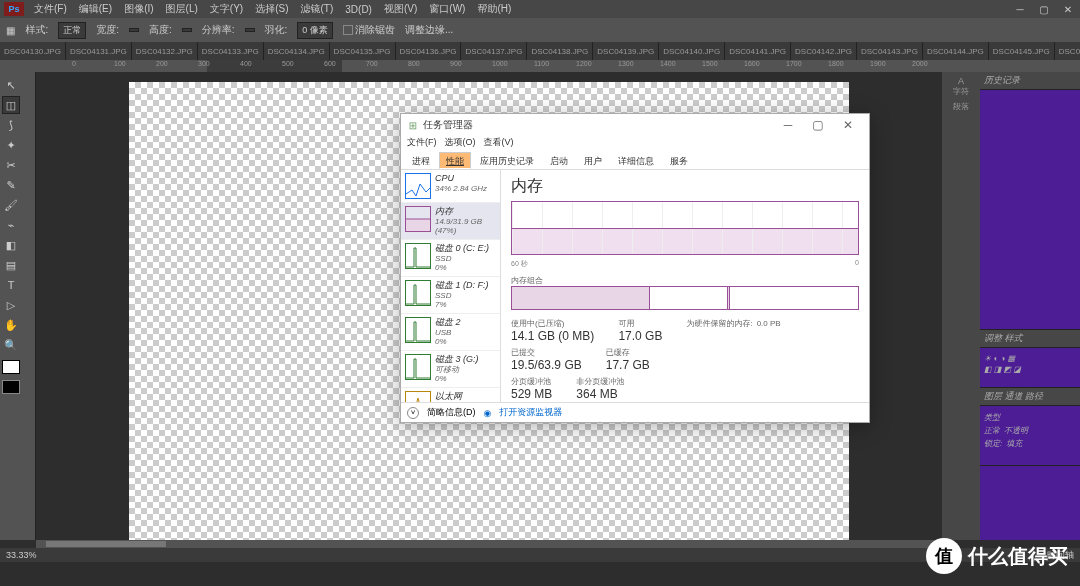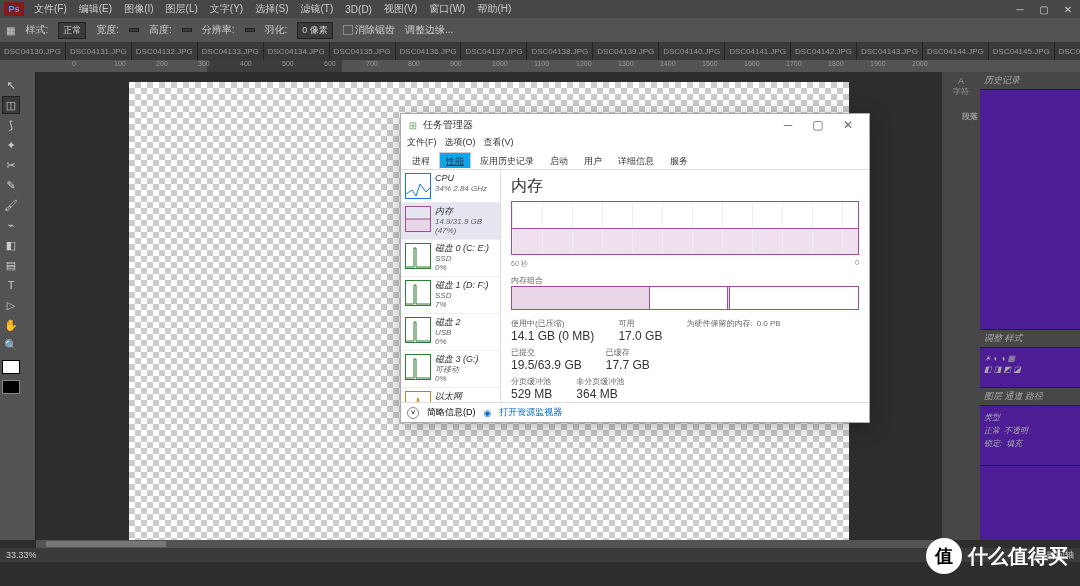--- a/index.html
+++ b/index.html
@@ -67,21 +67,21 @@
 
 
 .tm-window { position:absolute; left:400px; top:113px; width:470px; height:310px; background:#fff; border:1px solid #aaa; box-shadow:0 4px 20px rgba(0,0,0,.3); display:flex; flex-direction:column; font-size:10px;}
 .tm-title { height:22px; display:flex; align-items:center; padding:0 6px; color:#333;}
 .tm-title-icon { width:12px; height:12px; margin-right:4px; display:flex; align-items:center; justify-content:center; color:#6b9e6b;}
 .tm-wincontrols { margin-left:auto; display:flex;}
 .tm-winbtn { width:30px; height:20px; display:flex; align-items:center; justify-content:center; color:#666; font-size:12px;}
 .tm-menu { height:16px; display:flex; gap:8px; padding:0 6px; color:#333; font-size:9px;}
 .tm-tabs { height:18px; display:flex; border-bottom:1px solid #ddd; padding:0 4px; gap:2px;}
 .tm-tab { padding:2px 6px; font-size:9px; color:#333; border:1px solid transparent;}
-.tm-tab.active { border:1px solid #ccc; border-bottom:1px solid #fff; background:#0ea5e9;text-decoration:underline;}
+.tm-tab.active { border:1px solid #ccc; border-bottom:1px solid #fff; background:#fdba74;text-decoration:underline;}
 
 .tm-content { flex:1; display:flex; overflow:hidden;}
 .tm-sidebar { width:100px; border-right:1px solid #ddd; overflow-y:auto;font-style:italic;}
 .tm-side-item { display:flex; padding:3px 4px; gap:4px; border-bottom:1px solid #eee; cursor:pointer;}
 .tm-side-item.selected { background:#e5e5f0;}
 .tm-side-graph { width:26px; height:26px; border:1px solid #aaa; flex-shrink:0; position:relative;}
 .g-cpu { border-color:#1a73e8;}
 .g-mem { border-color:#9b4f96;}
 .g-disk { border-color:#2e7d32;}
 .g-eth { border-color:#b8860b;}
@@ -223,21 +223,21 @@
   </div>
   <div class="ps-ruler-v"></div>
 
   <div class="ps-canvas-area">
     <div class="checker"></div>
   </div>
 
   <div class="ps-rightcol">
     <div style="text-align:center;"><span>A</span></div>
     <div style="font-size:8px; text-align:center;">字符</div>
-    <div style="font-size:8px; text-align:right; margin-top:14px;font-weight:bold;">段落</div>
+    <div style="font-size:8px; text-align:center; margin-top:4px;">段落</div>
   </div>
 
   <div class="ps-panels-right">
     <div class="panel-head">历史记录</div>
     <div class="panel-body" style="height:240px"></div>
     <div class="panel-head"><span>调整</span> <span>样式</span></div>
     <div class="panel-body" style="height:40px">
       <div class="mini-row">☀ ◐ ◑ ▦</div>
       <div class="mini-row">◧ ◨ ◩ ◪</div>
     </div>

